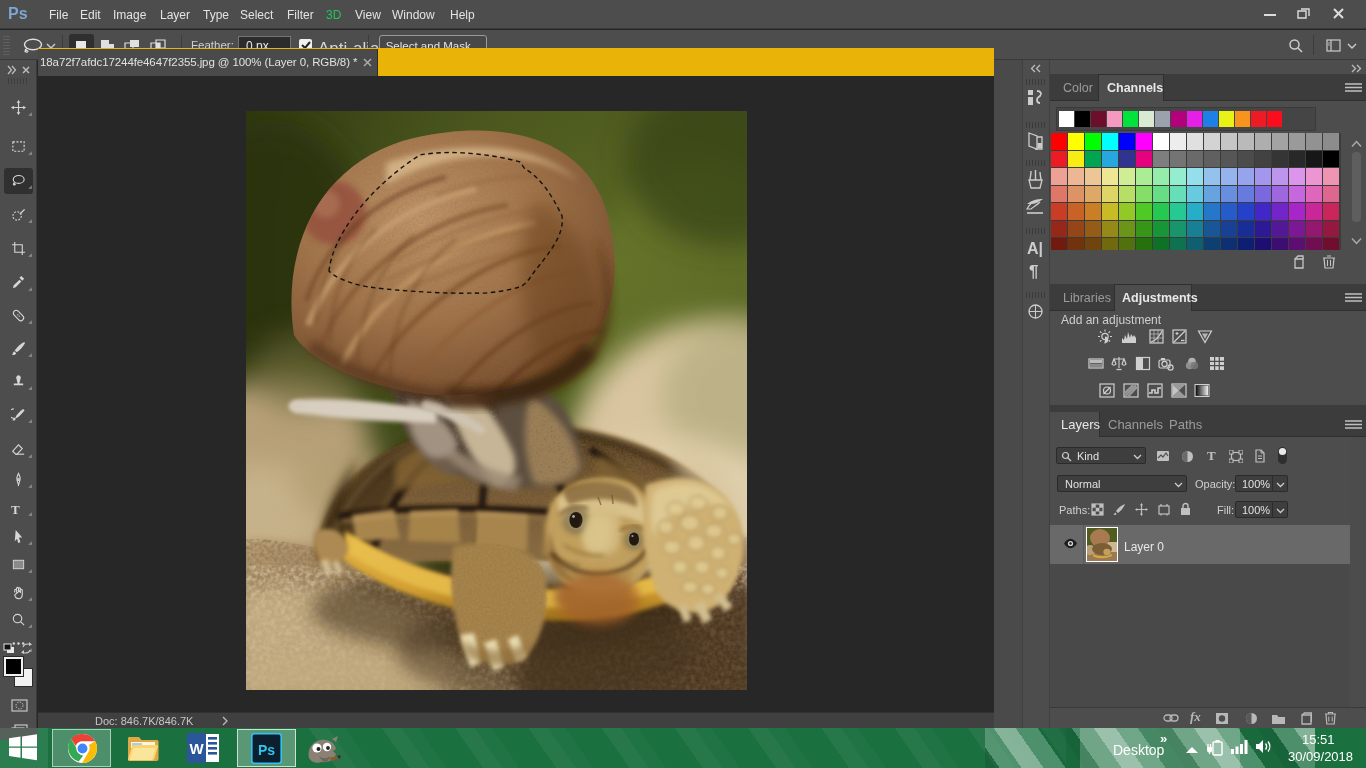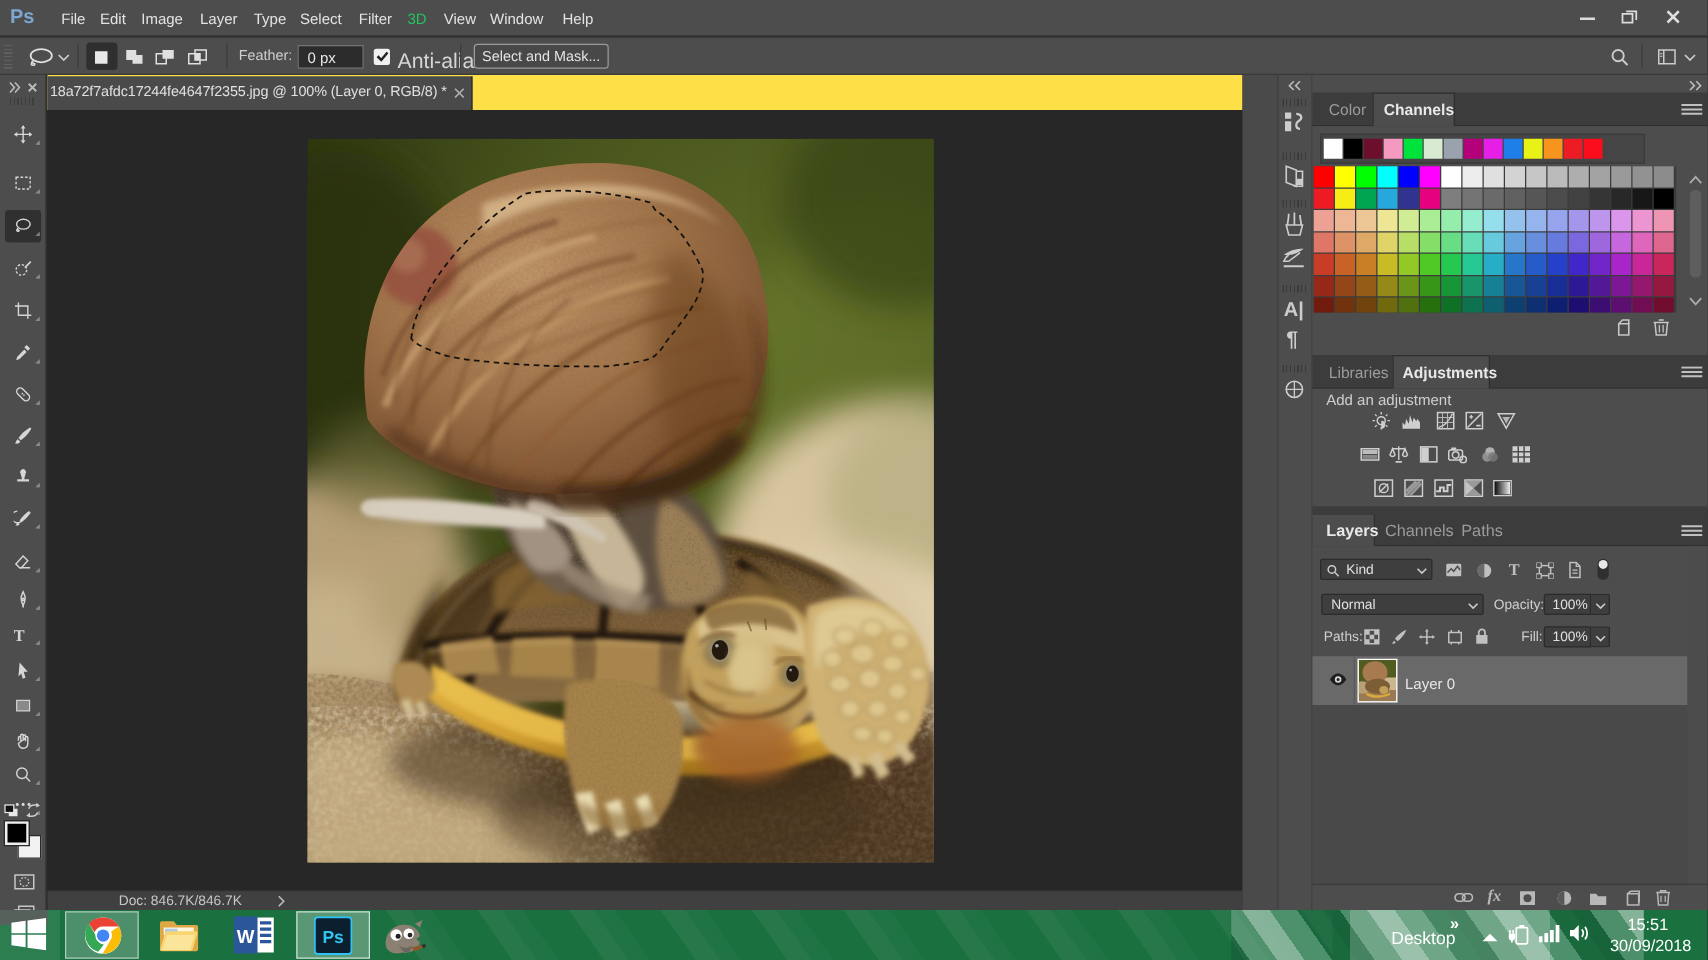--- a/index.html
+++ b/index.html
@@ -186,21 +186,21 @@
   <svg class="abs" style="left:11px;top:639px" width="17" height="13" viewBox="0 0 17 13">
       <rect x="1" y="1" width="15" height="11" stroke="#c6c6c6" fill="none" stroke-width="1.2"></rect>
       <circle cx="8.5" cy="6.5" r="3.5" stroke="#c6c6c6" fill="none" stroke-width="1" stroke-dasharray="1.5 1.2"></circle>
     </svg>
   <svg class="abs" style="left:11px;top:664px" width="17" height="13" viewBox="0 0 17 13">
       <rect x="4" y="1" width="12" height="8" stroke="#c6c6c6" fill="none" stroke-width="1.2"></rect>
       <rect x="1" y="4" width="12" height="8" stroke="#c6c6c6" fill="none" stroke-width="1.2"></rect>
     </svg>
 </div>
 
-<div class="abs" style="left:38px;top:60px;width:956px;height:28px;background:#fde047">
+<div class="abs" style="left:38px;top:48px;width:956px;height:28px;background:#eab308">
   <div class="abs" style="left:0;top:1px;width:340px;height:27px;background:#4a4a4a;border-right:1px solid #2e2e2e">
     <span class="abs" style="left:2px;top:7px;font-size:11.5px;color:#e0e0e0;white-space:nowrap;overflow:hidden;width:318px;letter-spacing:-0.1px">18a72f7afdc17244fe4647f2355.jpg @ 100% (Layer 0, RGB/8) *</span>
     <svg class="abs" style="left:325px;top:9px" width="9" height="9" viewBox="0 0 9 9">
         <path d="M1 1l7 7M8 1L1 8" stroke="#b0b0b0" stroke-width="1.4"></path>
       </svg>
   </div>
 </div>
 
 <div class="abs" style="left:38px;top:88px;width:956px;height:624px;background:#272727"></div>
 
@@ -737,21 +737,21 @@
       <path d="M1.5 1.5l6.5 6-6.5 6z" fill="#c4c4c4"></path>
     </svg></div>
 <div style="position:absolute;left:1194px;top:383px"><svg width="16" height="15" viewBox="0 0 16 15">
       <rect x="1" y="1.5" width="14" height="12" fill="#3a3a3a" stroke="#cfcfcf" stroke-width="1"></rect>
       <rect x="2" y="2.5" width="12" height="10" fill="url(#gmap)"></rect>
     </svg></div>
 <div class="abs" style="left:1050px;top:405px;width:316px;height:7px;background:#3c3c3c"></div>
 
 <div class="abs" style="left:1050px;top:412px;width:316px;height:25px;background:#3c3c3c;border-bottom:1px solid #2f2f2f">
   <div class="abs" style="left:0;top:0;width:50px;height:25px;background:#4d4d4d;border-right:1px solid #2f2f2f"></div>
-  <span class="abs" style="left:11px;top:5px;font-size:13px;font-weight:bold;color:#e8e8e8">Layers</span>
+  <span class="abs" style="left:11px;top:5px;font-size:13px;font-weight:normal;color:#e8e8e8">Layers</span>
   <span class="abs" style="left:58px;top:5px;font-size:13px;color:#9b9b9b">Channels</span>
   <span class="abs" style="left:119px;top:5px;font-size:13px;color:#9b9b9b">Paths</span>
   <svg class="abs" style="left:295px;top:8px" width="17" height="10" viewBox="0 0 17 10">
       <path d="M0 1h17M0 4.5h17M0 8h17" stroke="#c0c0c0" stroke-width="1.6"></path>
     </svg>
 </div>
 <div class="abs" style="left:1050px;top:437px;width:316px;height:88px;background:#4d4d4d"></div>
 
 <div class="abs" style="left:1056px;top:447px;width:90px;height:17px;background:#3e3e3e;border:1px solid #2b2b2b;border-radius:2px">
   <svg class="abs" style="left:4px;top:3px" width="11" height="11" viewBox="0 0 11 11">

